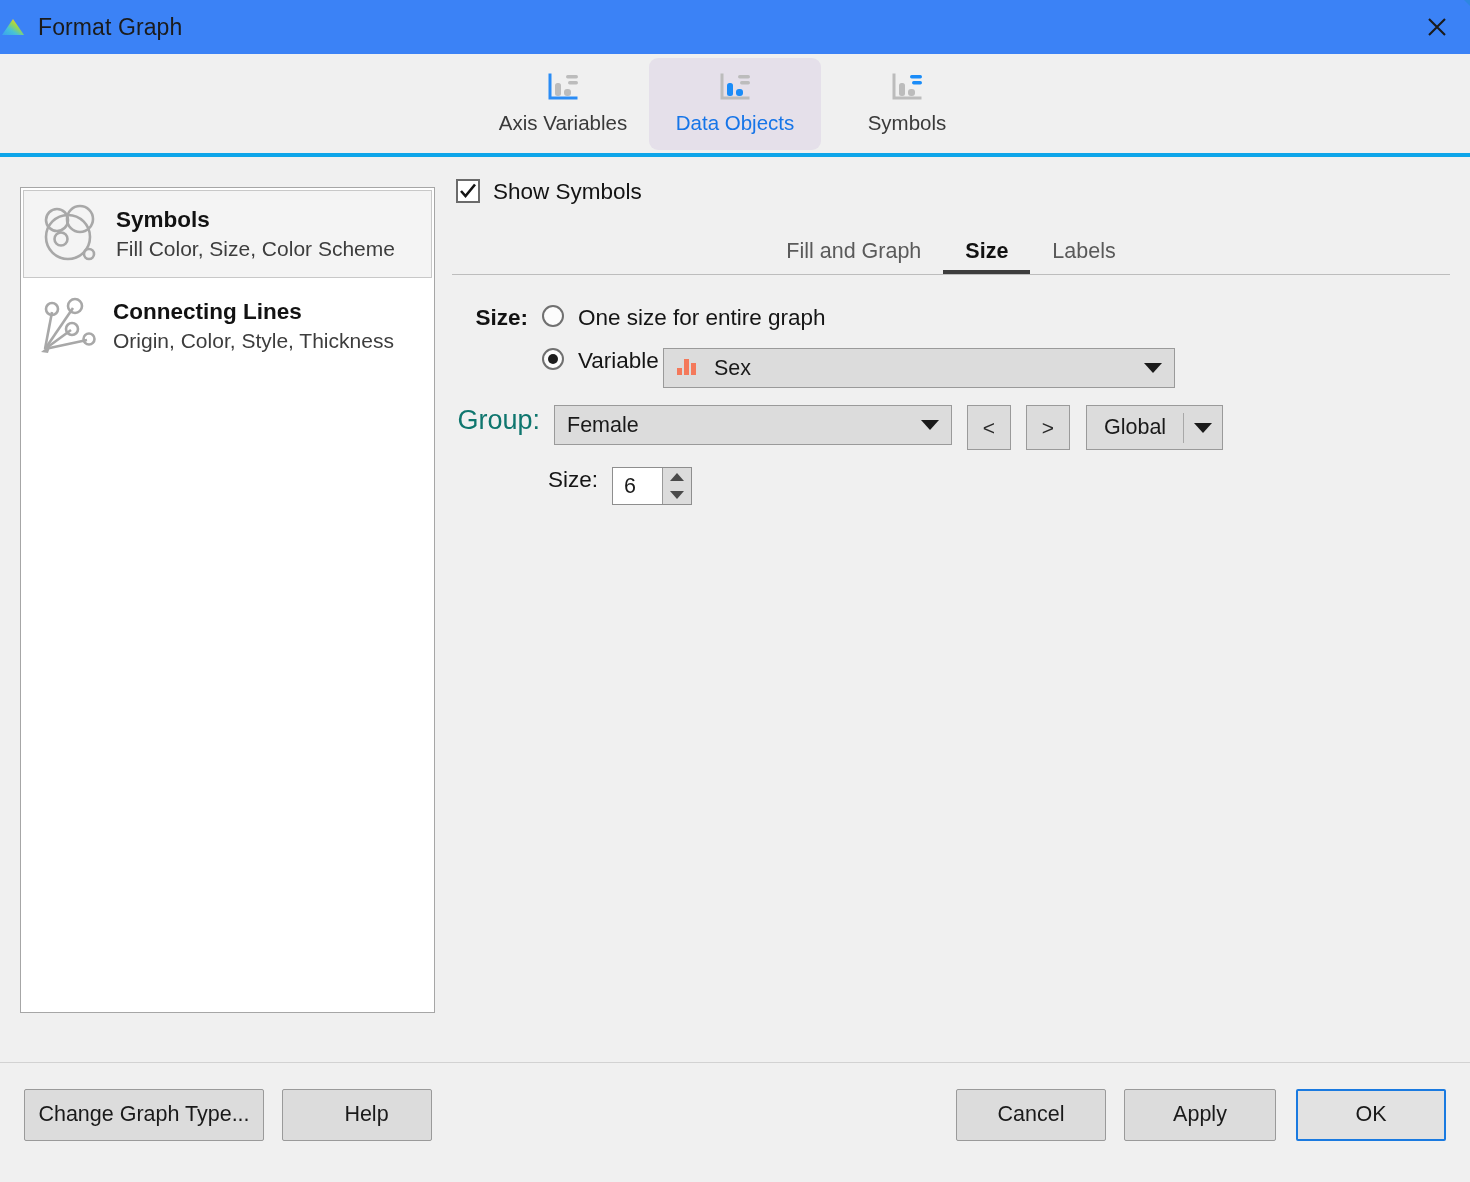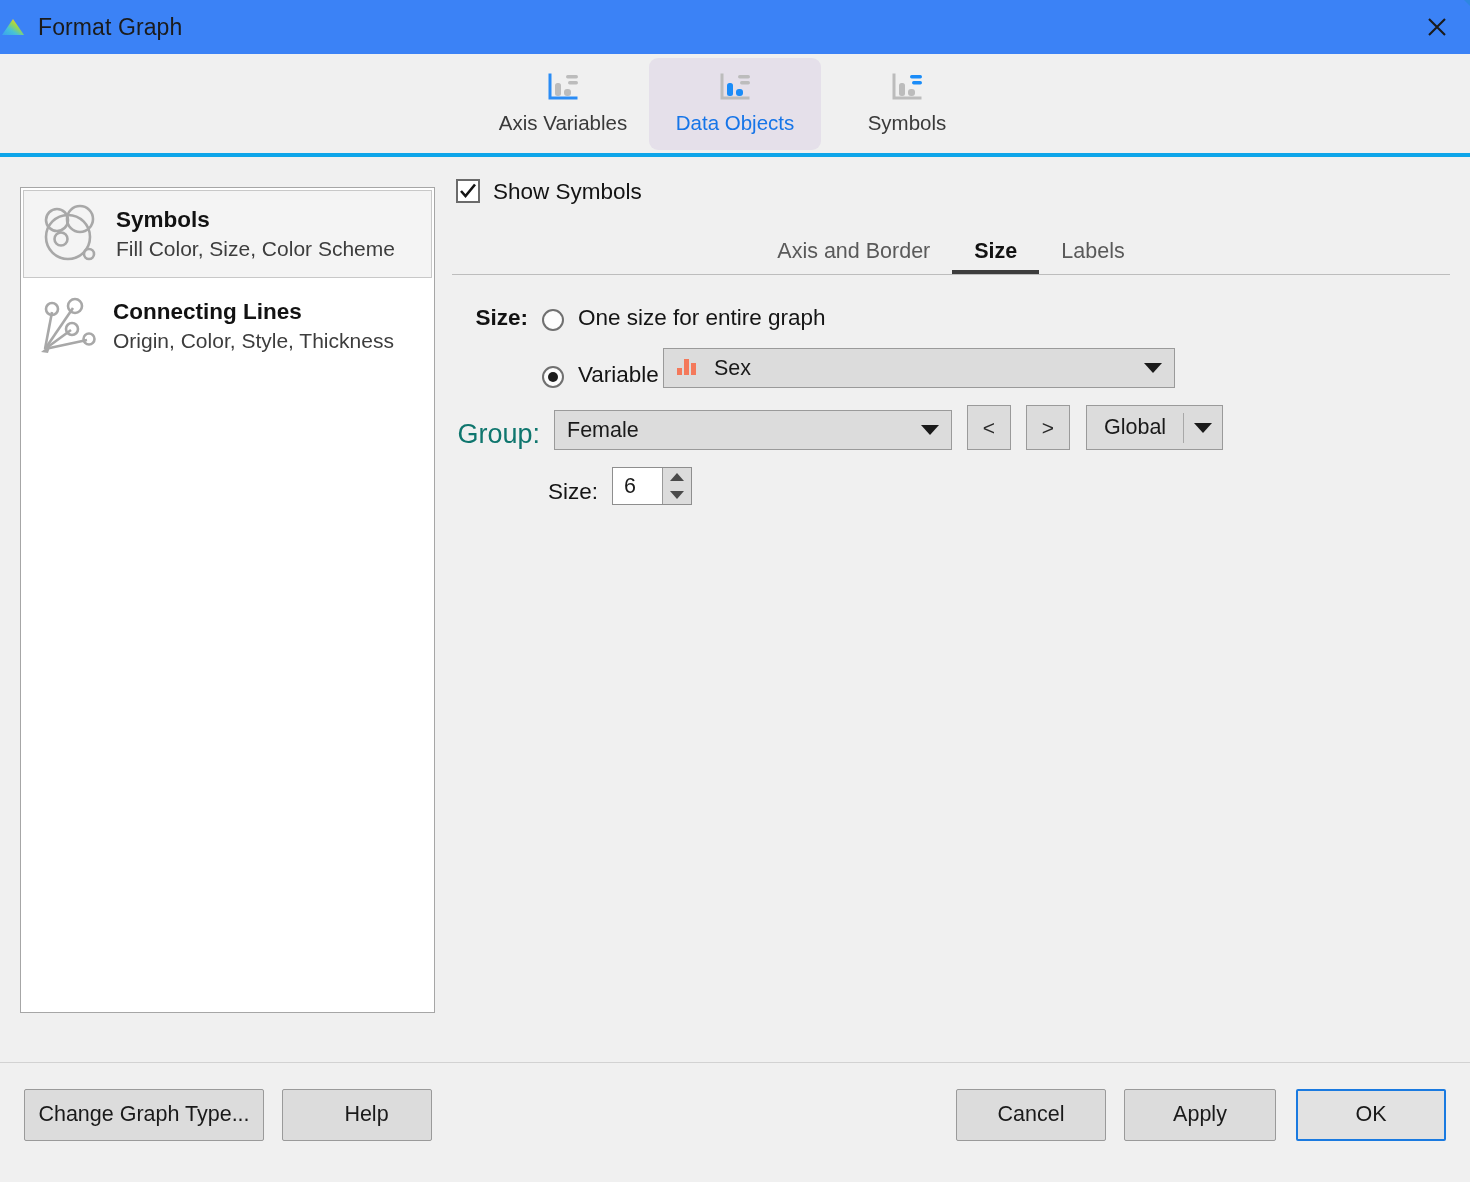--- a/index.html
+++ b/index.html
@@ -204,21 +204,21 @@
   }
   .subtab.active {
     color: #121212;
     font-weight: bold;
     border-bottom: 4px solid #3d3d3d;
     padding-bottom: 8px;
   }
 
   
   .form { margin-top: 30px; position: relative; }
-  .row { display: flex; align-items: flex-end; }
+  .row { display: flex; align-items: flex-start; }
 
   .lead-label {
     font-size: 22.5px;
     font-weight: bold;
     color: #121212;
     width: 76px;
     text-align: right;
     flex: none;
   }
   .radio {
@@ -547,21 +547,21 @@
     <div class="showrow">
       <span class="cbx">
         <svg width="18" height="18" viewBox="0 0 18 18">
           <path d="M2 9 L6.5 14 L16 2.5" stroke="#141414" stroke-width="2.6" fill="none"></path>
         </svg>
       </span>
       <span class="lbl">Show Symbols</span>
     </div>
 
     <div class="subtabs">
-      <span class="subtab">Axis and Border</span>
+      <span class="subtab">Fill and Graph</span>
       <span class="subtab active">Size</span>
       <span class="subtab">Labels</span>
     </div>
 
     <div class="form">
 
       <div class="row">
         <span class="lead-label">Size:</span>
         <span class="radio"></span>
         <span class="radio-label">One size for entire graph</span>

